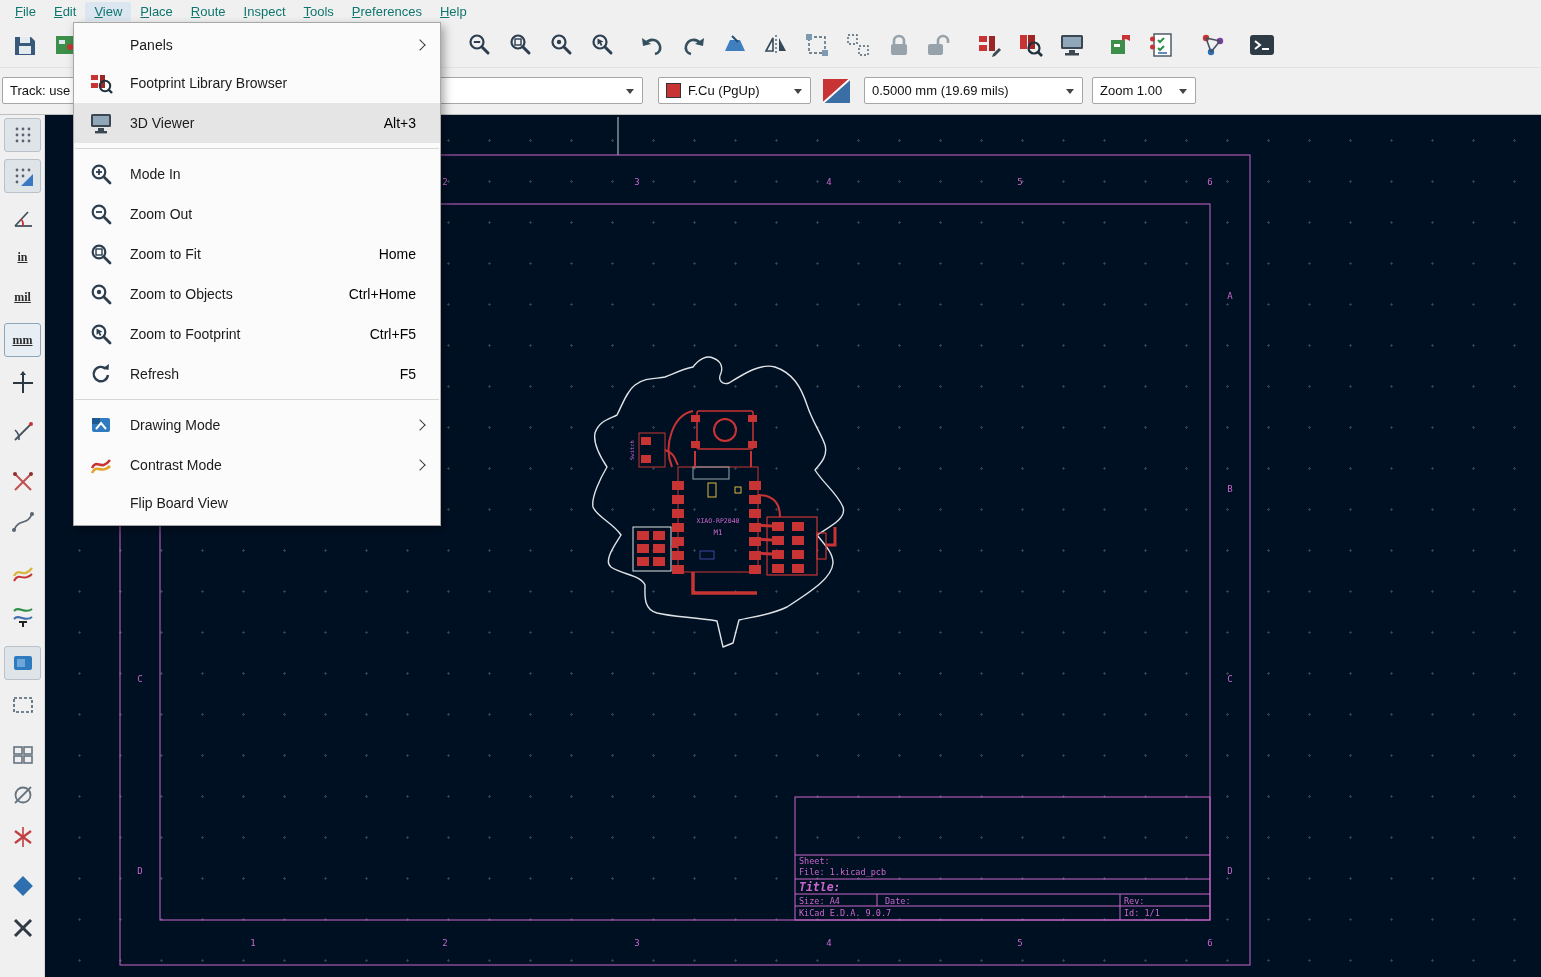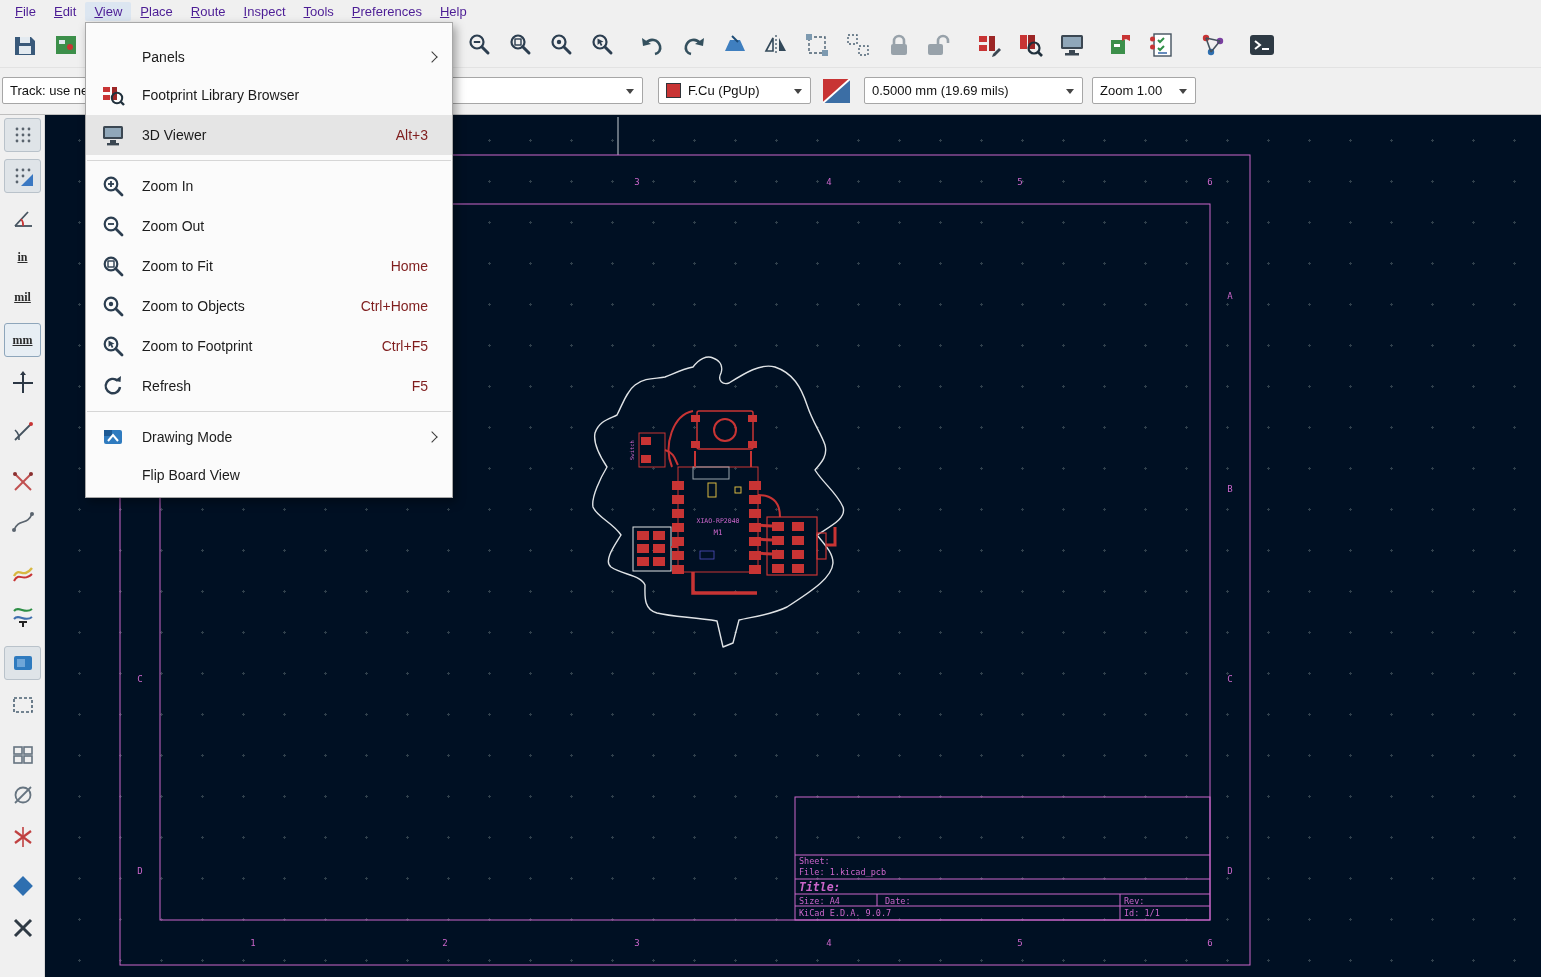--- a/index.html
+++ b/index.html
@@ -2,21 +2,21 @@
 <html><head>
 <meta charset="utf-8">
 <style>
   *{box-sizing:border-box;margin:0;padding:0}
   html,body{width:1541px;height:977px;overflow:hidden;background:#f0f0f0;
     font-family:"Liberation Sans",sans-serif;}
   #app{position:relative;width:1541px;height:977px}
 
   
   .menubar{position:absolute;top:0;left:0;right:0;height:22px;background:#f0f0f0;
-    display:flex;align-items:center;padding-left:6px;font-size:13px;color:#4c1d95;z-index:40}
+    display:flex;align-items:center;padding-left:6px;font-size:13px;color:#0f766e;z-index:40}
   .mitem{display:inline-block;padding:2px 9px;border-radius:2px}
   .mitem::first-letter{text-decoration:underline}
   .mitem.open{background:#dce6f1}
 
   
   .toolbar1{position:absolute;top:22px;left:0;right:0;height:46px;background:#f0f0f0;
     border-bottom:1px solid #e2e2e2;z-index:20}
   .toolbar2{position:absolute;top:68px;left:0;right:0;height:47px;background:#f0f0f0;
     border-bottom:1px solid #bfbfbf;z-index:20}
   .tbtn{position:absolute;top:7px;width:32px;height:32px;display:flex;align-items:center;
@@ -40,27 +40,27 @@
 
   
   .canvas{position:absolute;left:45px;top:115px;width:1496px;height:862px;background:#001023;z-index:1}
   .canvas .dots{position:absolute;inset:0;
     background-image:radial-gradient(circle,#30404c 1px,transparent 1.4px);
     background-size:41px 41px;background-position:14px 5px}
   svg.boardart{position:absolute;inset:0}
   svg.boardart text{fill:#cb66cb;font-family:"DejaVu Sans Mono",monospace}
 
   
-  .menu{position:absolute;left:85px;top:22px;width:368px;z-index:60;background:#fbfbfb;
-    border:1px solid #a8a8a8;box-shadow:3px 4px 9px rgba(0,0,0,.35);padding:16px 0 4px}
+  .menu{position:absolute;left:73px;top:22px;width:368px;z-index:60;background:#fbfbfb;
+    border:1px solid #a8a8a8;box-shadow:3px 4px 9px rgba(0,0,0,.35);padding:4px 0 4px}
   .mi{height:40px;display:flex;align-items:center;font-size:14px;color:#1b1b1b}
   .mi.h36{height:36px}
   .mi .ic{width:28px;height:26px;margin-left:13px;display:flex;align-items:center;justify-content:center;flex:none}
   .mi .lbl{margin-left:15px}
-  .mi .sc{margin-left:auto;margin-right:24px;color:#7f1d1d}
+  .mi .sc{margin-left:auto;margin-right:24px;color:#000000}
   .mi .sub{margin-left:auto;margin-right:16px;width:8px;height:8px;border-right:1.6px solid #3c3c3c;
     border-top:1.6px solid #3c3c3c;transform:rotate(45deg)}
   .mi.hl{background:#e5e5e5}
   .msep{height:1px;background:#d6d6d6;margin:5px 1px}
 </style>
 </head>
 <body>
 
 <div id="app">
 
@@ -585,21 +585,21 @@
     <div class="msep"></div>
     <div class="mi">
       <span class="ic">
         <svg width="24" height="24">
             <circle cx="10" cy="10" r="6.3" fill="none" stroke="#2c3e50" stroke-width="2.2"></circle>
             <line x1="15" y1="15" x2="21" y2="21" stroke="#2c3e50" stroke-width="2.8" stroke-linecap="round"></line>
             <line x1="7" y1="10" x2="13" y2="10" stroke="#2c3e50" stroke-width="1.8"></line>
             <line x1="10" y1="7" x2="10" y2="13" stroke="#2c3e50" stroke-width="1.8"></line>
           </svg>
       </span>
-      <span class="lbl">Zoom In</span>
+      <span class="lbl">Mode In</span>
     </div>
     <div class="mi">
       <span class="ic">
         <svg width="24" height="24">
             <circle cx="10" cy="10" r="6.3" fill="none" stroke="#2c3e50" stroke-width="2.2"></circle>
             <line x1="15" y1="15" x2="21" y2="21" stroke="#2c3e50" stroke-width="2.8" stroke-linecap="round"></line>
             <line x1="7" y1="10" x2="13" y2="10" stroke="#2c3e50" stroke-width="1.8"></line>
           </svg>
       </span>
       <span class="lbl">Zoom Out</span>
@@ -652,19 +652,29 @@
       <span class="ic">
         <svg width="24" height="24">
             <rect x="3" y="5" width="18" height="14" rx="2" fill="#2f7bbf"></rect>
             <rect x="3" y="5" width="8" height="6" fill="#1d5a94"></rect>
             <path d="M7 16 l5-6 5 6" stroke="#fff" stroke-width="2" fill="none"></path>
           </svg>
       </span>
       <span class="lbl">Drawing Mode</span>
       <span class="sub"></span>
     </div>
+    <div class="mi">
+      <span class="ic">
+        <svg width="24" height="24">
+            <path d="M3 15 C8 5,12 19,21 7" stroke="#c83434" stroke-width="2.6" fill="none"></path>
+            <path d="M3 20 C8 10,12 22,21 13" stroke="#e0a42b" stroke-width="2.6" fill="none"></path>
+          </svg>
+      </span>
+      <span class="lbl">Contrast Mode</span>
+      <span class="sub"></span>
+    </div>
     <div class="mi h36">
       <span class="ic"></span>
       <span class="lbl">Flip Board View</span>
     </div>
   </div>
 
 </div>
 
 </body></html>

